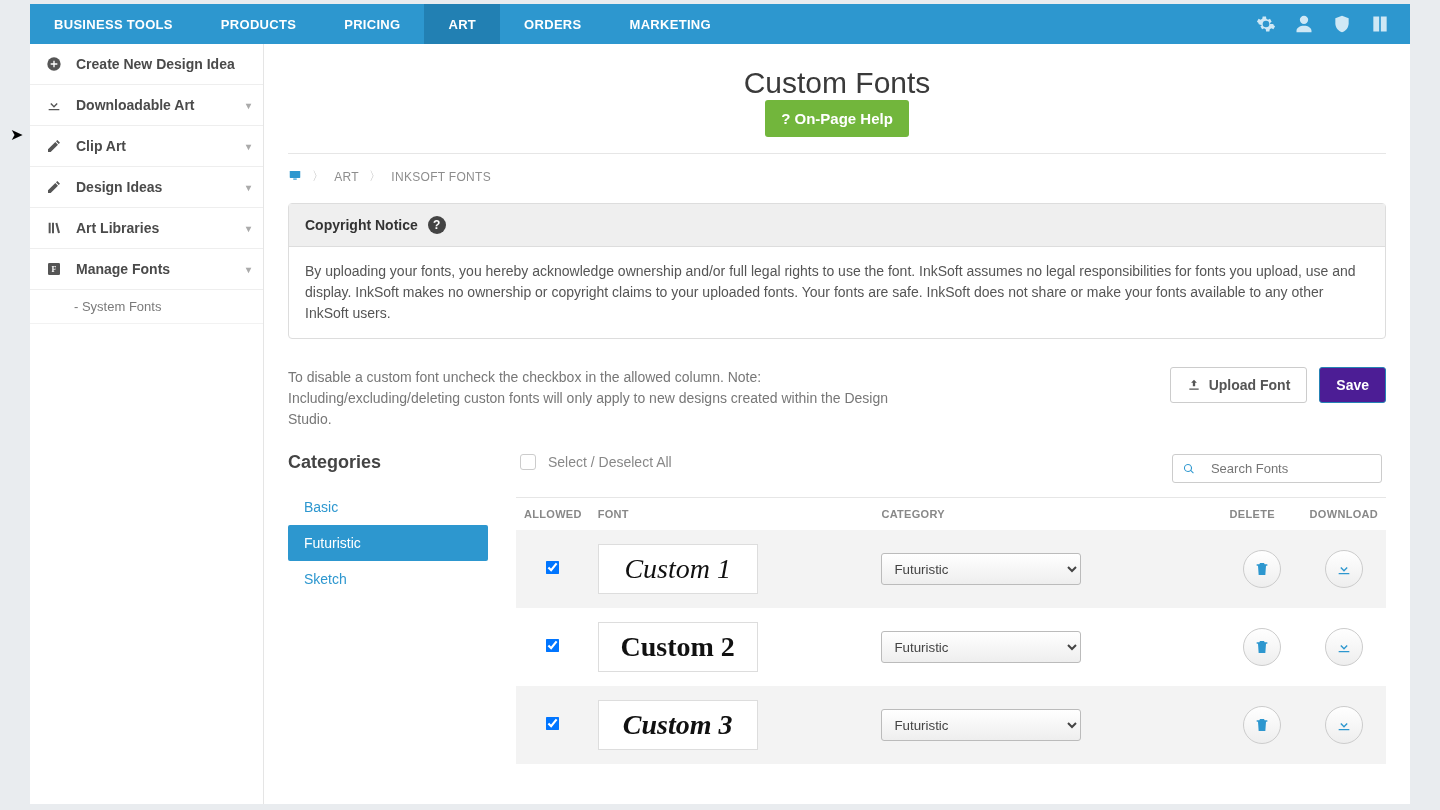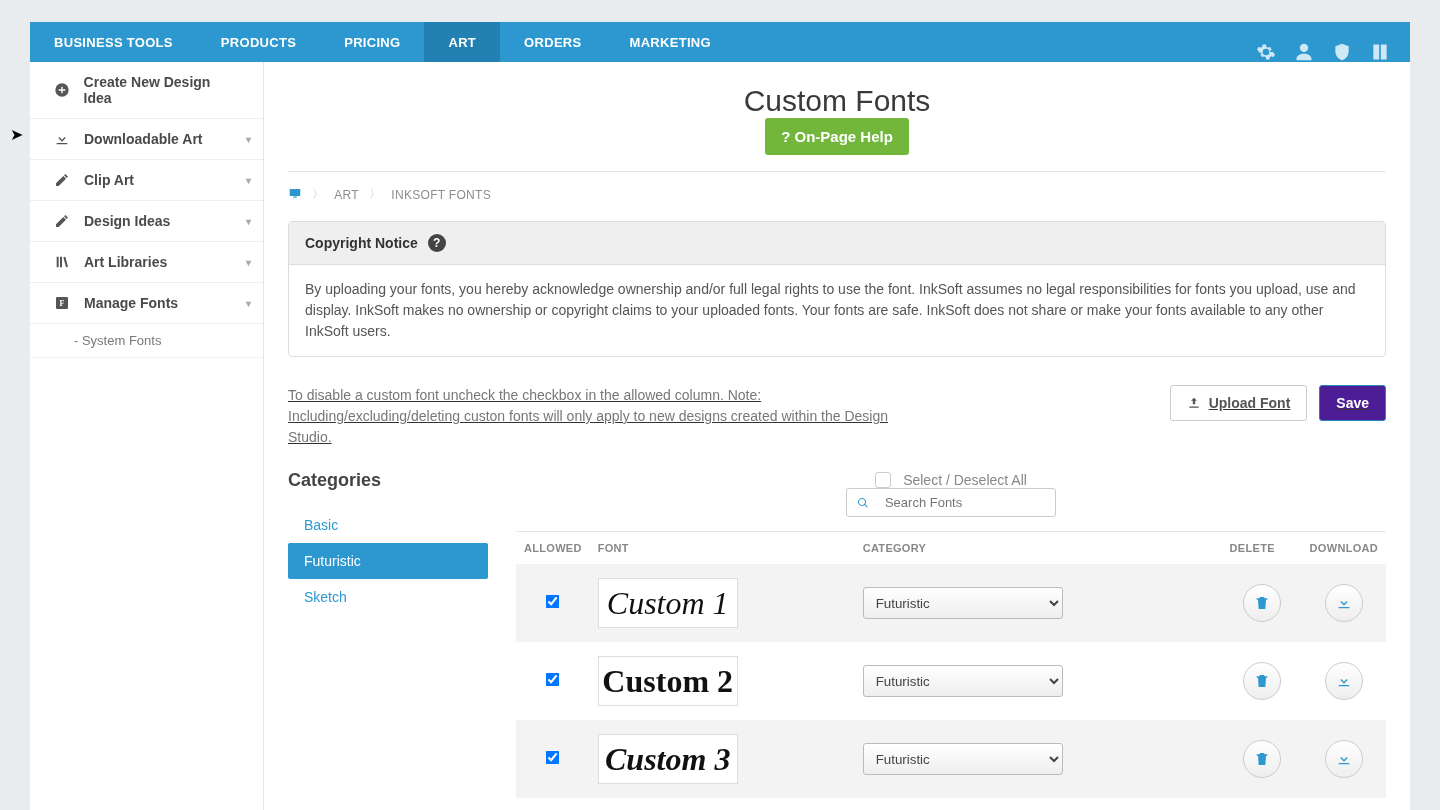--- a/index.html
+++ b/index.html
@@ -1,68 +1,68 @@
 <!DOCTYPE html>
 <html><head>
 <meta charset="utf-8">
 <style>
 * { box-sizing: border-box; margin: 0; padding: 0; }
 body { font-family: -apple-system, "Helvetica Neue", Arial, sans-serif; background: #e9ecef; color: #333; font-size: 14px; }
 .page { width: 1440px; margin: 0 auto; padding: 0 30px; }
-.topbar { background: #2d97cf; height: 40px; display: flex; align-items: flex-end; justify-content: space-between; margin-top: 22px; }
+.topbar { background: #2d97cf; height: 40px; display: flex; align-items: center; justify-content: space-between; margin-top: 4px; }
 .topbar-left { display: flex; height: 100%; }
 .topbar-item { color: #fff; font-weight: 600; font-size: 13px; padding: 0 24px; display: flex; align-items: center; cursor: pointer; letter-spacing: .3px; }
 .topbar-item.active { background: #2280b3; }
 .topbar-right { display: flex; gap: 18px; padding-right: 20px; }
 .topbar-icon { color: #fff; width: 20px; height: 20px; display: inline-flex; align-items: center; justify-content: center; cursor: pointer; }
 .topbar-icon svg { width: 20px; height: 20px; fill: #cfe8f5; }
 .app { display: flex; background: #fff; }
 .sidebar { width: 234px; border-right: 1px solid #e5e5e5; background: #fff; }
 .sidebar ul { list-style: none; }
-.sidebar li.item { display: flex; align-items: center; padding: 12px 24px; border-bottom: 1px solid #eee; color: #4a4a4a; font-weight: 600; cursor: pointer; position: relative; }
+.sidebar li.item { display: flex; align-items: center; padding: 12px 16px; border-bottom: 1px solid #eee; color: #4a4a4a; font-weight: 600; cursor: pointer; position: relative; }
 .sidebar li.item .ico { width: 20px; margin-right: 10px; color: #555; display: inline-flex; }
 .sidebar li.item .ico svg { width: 16px; height: 16px; fill: #555; }
 .sidebar li.item .chev { position: absolute; right: 12px; color: #aaa; font-size: 10px; }
 .sidebar li.sub { padding: 9px 14px 9px 44px; color: #7a7a7a; font-size: 13px; border-bottom: 1px solid #f2f2f2; cursor: pointer; }
 .sidebar li.sub.active { background: #fff; color: #6a6a6a; }
 .main { flex: 1; padding: 22px 24px 40px 24px; }
 .heading-row { display: flex; justify-content: space-between; align-items: center; border-bottom: 1px solid #e6e6e6; padding-bottom: 16px; flex-direction: column; }
 .page-title { font-size: 30px; font-weight: 400; color: #3a3a3a; }
 .help-btn { background: #72b63c; color: #fff; border: none; border-radius: 3px; padding: 10px 16px; font-size: 15px; font-weight: 600; cursor: pointer; }
 .breadcrumb { display: flex; align-items: center; gap: 10px; color: #8d8d8d; font-size: 12px; margin: 14px 0 18px 0; letter-spacing: .3px; }
 .breadcrumb .sep { color: #bbb; }
 .notice { border: 1px solid #ddd; border-radius: 4px; margin-bottom: 28px; }
 .notice-head { background: #efefef; padding: 12px 16px; font-weight: 700; color: #333; border-bottom: 1px solid #ddd; display: flex; align-items: center; gap: 10px; }
 .notice-head .qicon { width: 18px; height: 18px; border-radius: 50%; background: #444; color: #fff; display: inline-flex; align-items: center; justify-content: center; font-size: 12px; }
 .notice-body { padding: 14px 16px; color: #555; line-height: 1.5; }
-.actions-row { display: flex; justify-content: space-between; align-items: flex-start; margin-bottom: 22px; text-decoration: underline; }
+.actions-row { display: flex; justify-content: space-between; align-items: flex-start; margin-bottom: 22px; }
 .actions-note { color: #777; max-width: 620px; line-height: 1.5; }
 .actions-buttons { display: flex; gap: 12px; }
 .btn { border-radius: 3px; padding: 9px 16px; font-size: 14px; cursor: pointer; font-weight: 600; display: inline-flex; align-items: center; gap: 8px; }
 .btn-default { background: #fff; border: 1px solid #ccc; color: #555; }
 .btn-primary { background: #4c1d95; border: 1px solid #2583b5; color: #fff; }
 .two-col { display: flex; gap: 28px; }
 .cats { width: 200px; }
 .cats h3 { font-size: 18px; color: #444; font-weight: 600; margin-bottom: 16px; }
 .cats ul { list-style: none; }
 .cats li { padding: 10px 16px; color: #2d97cf; cursor: pointer; font-weight: 400; border-radius: 2px; }
 .cats li.active { background: #2d97cf; color: #fff; }
 .table-area { flex: 1; }
-.table-top { display: flex; align-items: center; justify-content: space-between; padding: 2px 4px 14px 4px; border-bottom: 1px solid #e6e6e6; flex-direction: column; }
+.table-top { display: flex; align-items: flex-start; justify-content: space-between; padding: 2px 4px 14px 4px; border-bottom: 1px solid #e6e6e6; }
 .select-all { display: flex; align-items: center; gap: 12px; color: #888; }
 .select-all .cbx { width: 16px; height: 16px; border: 1px solid #ccc; border-radius: 3px; background: #fff; }
 .search-box { border: 1px solid #ccc; border-radius: 3px; display: flex; align-items: center; padding: 6px 10px; width: 210px; color: #888; }
 .search-box input { border: none; outline: none; font-size: 13px; margin-left: 16px; width: 100%; color: #555; }
 table.fonts { width: 100%; border-collapse: collapse; }
 table.fonts thead th { text-align: left; font-size: 11px; font-weight: 700; color: #888; letter-spacing: .3px; padding: 10px 8px; }
 table.fonts td { padding: 14px 8px; }
 table.fonts tbody tr:nth-child(odd) { background: #f3f3f3; }
 .allowed-cell { text-align: center; width: 60px; }
 .allowed-cell input { transform: scale(1.05); }
-.font-preview { background: #fff; border: 1px solid #ddd; width: 140px; height: 50px; display: flex; align-items: center; justify-content: center; font-size: 32px; color: #111; }
+.font-preview { background: #fff; border: 1px solid #ddd; width: 160px; height: 50px; display: flex; align-items: center; justify-content: center; font-size: 28px; color: #111; }
 .font-preview.f1 { font-style: italic; font-family: "Brush Script MT", cursive; }
 .font-preview.f2 { font-family: "Times New Roman", serif; font-weight: 700; }
 .font-preview.f3 { font-style: italic; font-family: Georgia, serif; font-weight: 700; }
 .font-preview.f4 { font-family: Arial, sans-serif; font-weight: 800; }
 .cat-select { width: 200px; height: 32px; border: 1px solid #bbb; border-radius: 3px; background: linear-gradient(#fff,#eee); padding: 0 8px; color: #444; }
 .icon-btn { width: 38px; height: 38px; border-radius: 50%; background: linear-gradient(#fff,#eee); border: 1px solid #ccc; display: inline-flex; align-items: center; justify-content: center; cursor: pointer; }
 .icon-btn svg { width: 16px; height: 16px; fill: #2d97cf; }
 .del-col, .dl-col { text-align: center; width: 80px; }
 .cursor-pointer { cursor: default; position: absolute; left: 10px; top: 125px; font-size: 16px; color: #000; }
 </style>

